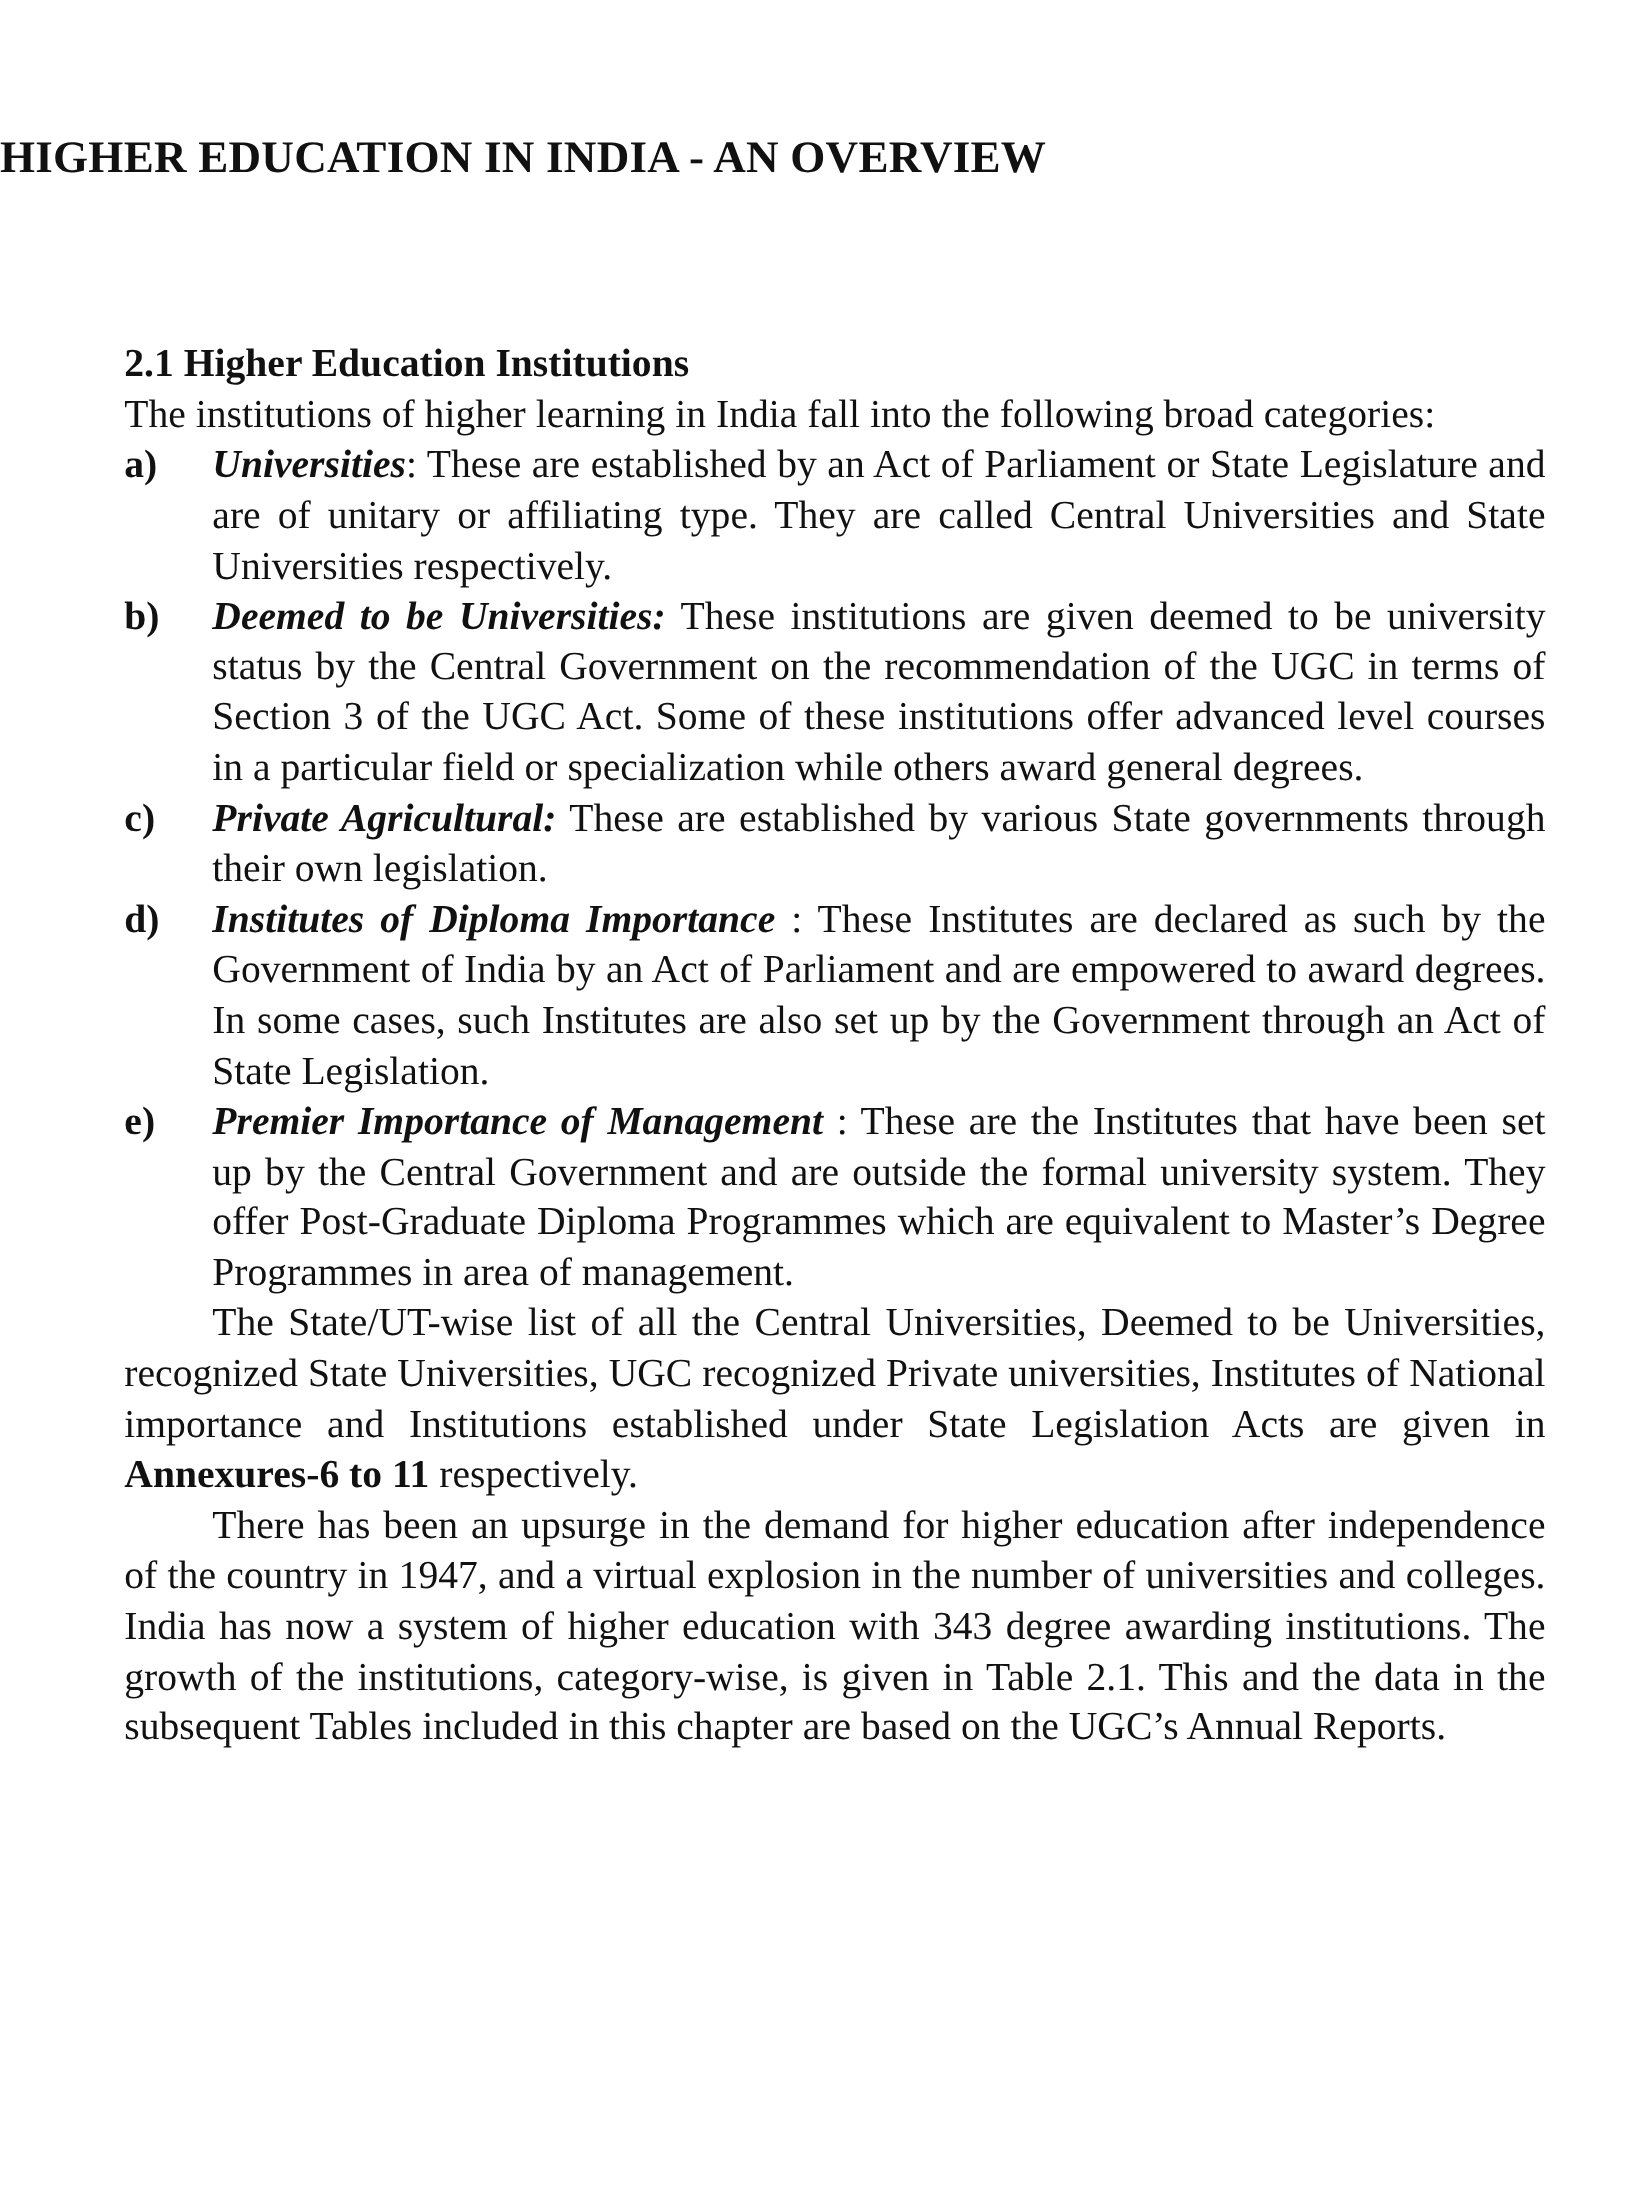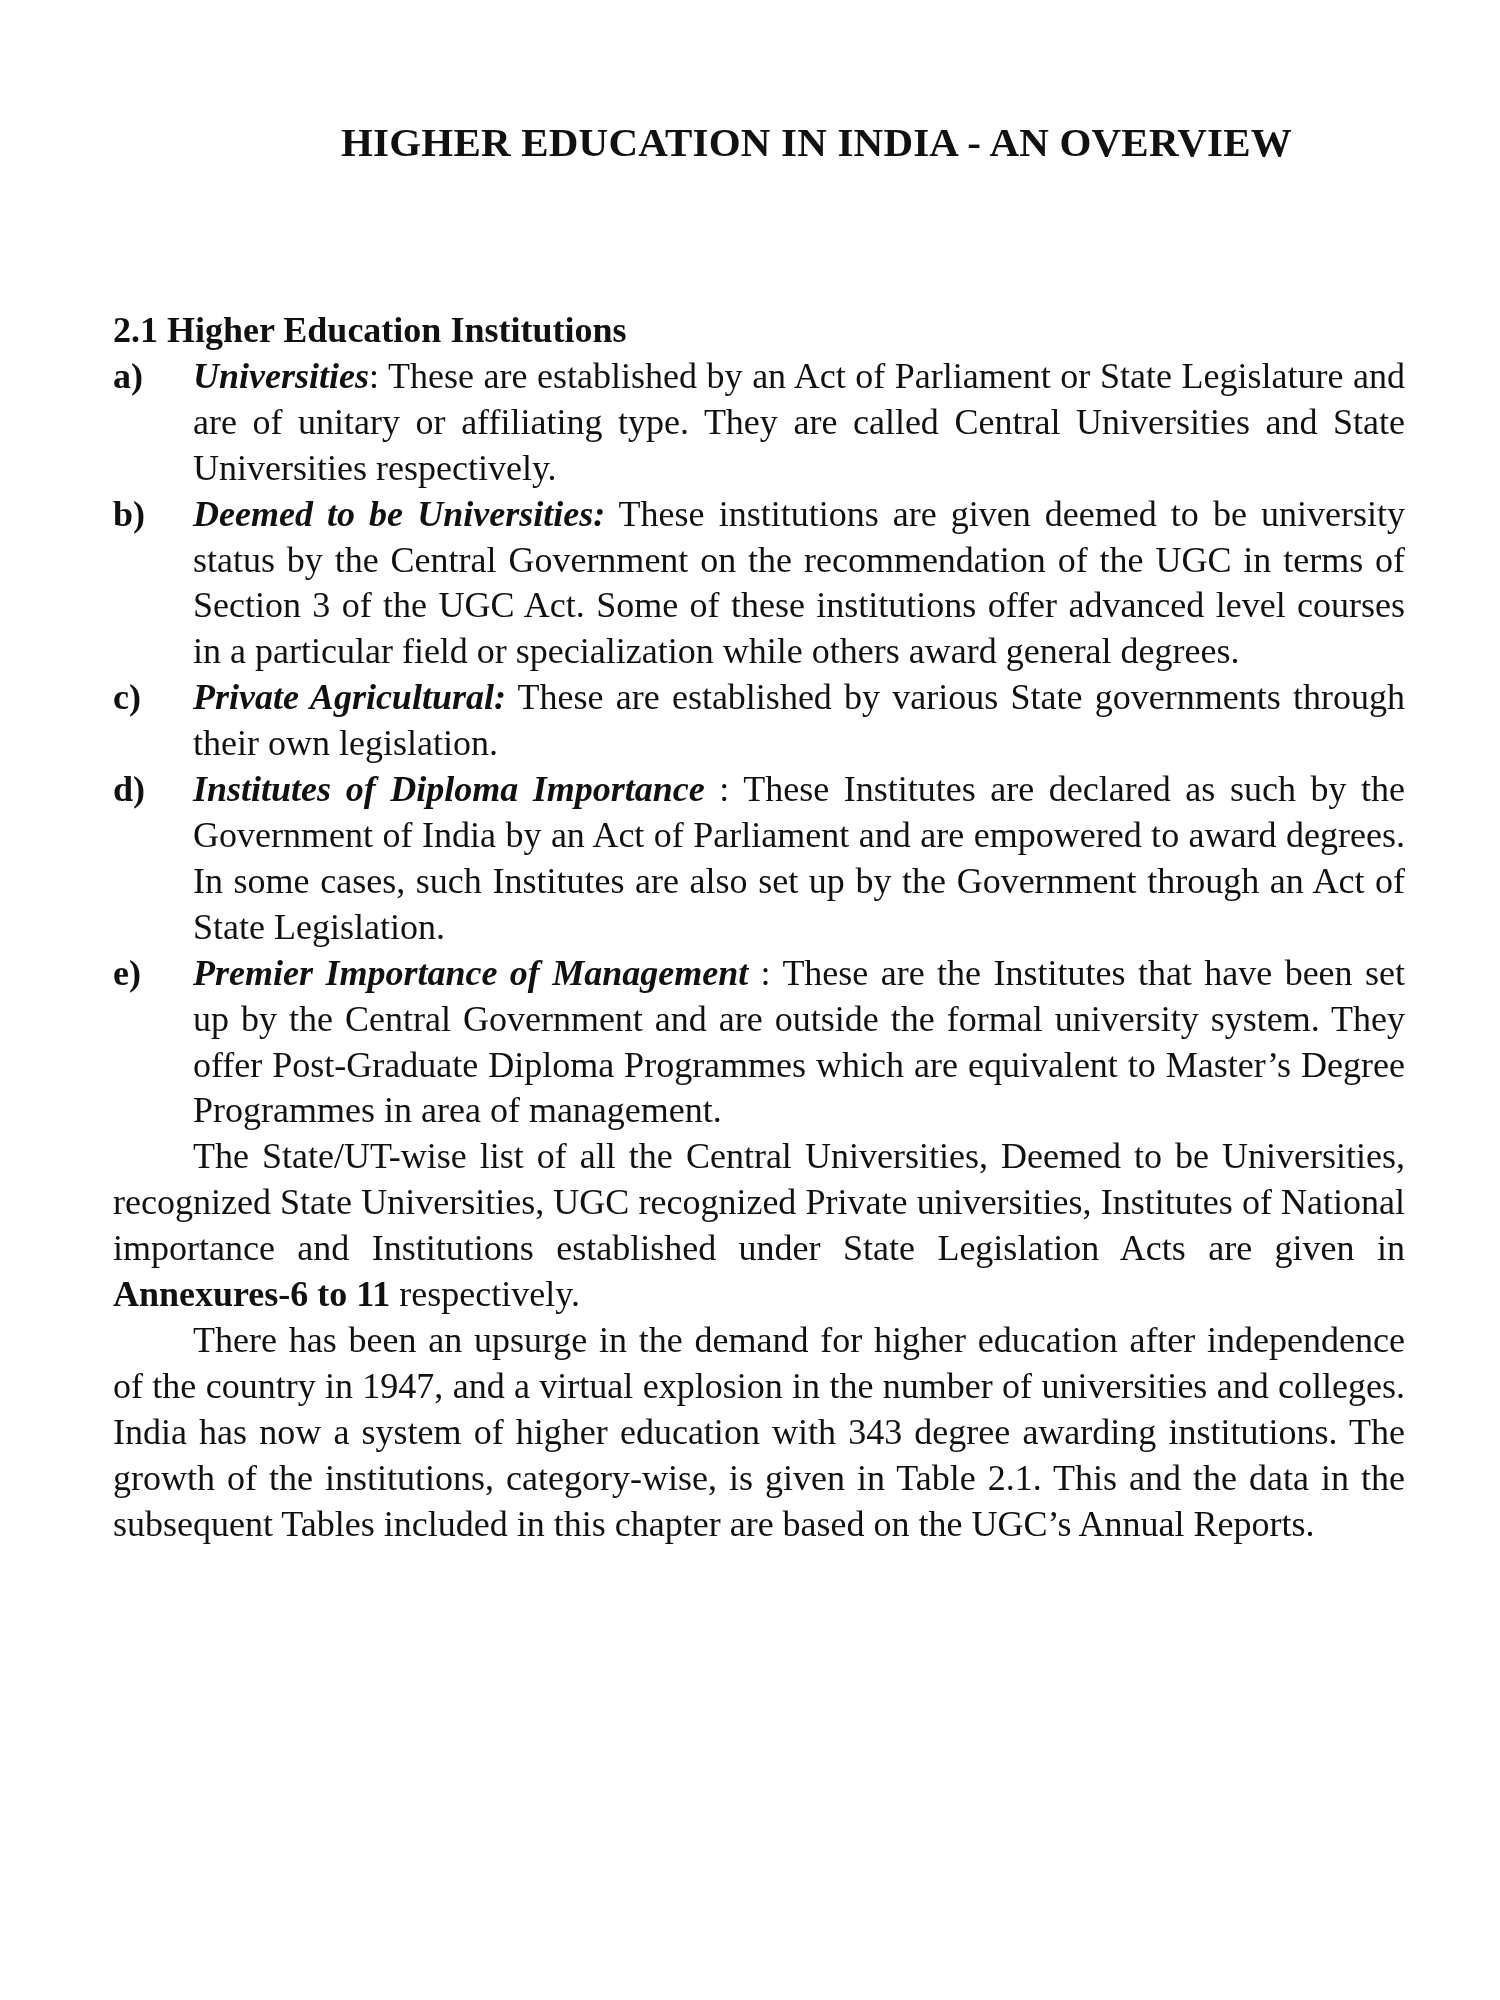--- a/index.html
+++ b/index.html
@@ -3,21 +3,21 @@
   <meta charset="utf-8">
   <style>
     html, body { margin: 0; padding: 0; background: #ffffff; }
     body {
       width: 1500px; height: 2000px; position: relative; overflow: hidden;
       font-family: "Liberation Serif", "DejaVu Serif", serif;
       color: #111111;
     }
     .page-title {
       position: absolute; top: 118px; left: 0; width: 1292px;
-      text-align: right; font-weight: bold; font-size: 41px; letter-spacing: 0.2px;
+      text-align: left; font-weight: bold; font-size: 41px; letter-spacing: 0.2px;
       margin: 0;
     }
     .content {
       position: absolute; top: 308px; left: 113px; width: 1292px;
       font-size: 36px; line-height: 45.9px;
     }
     .section-heading {
       font-weight: bold; font-size: 36px; margin: 0; line-height: 45.9px;
     }
     .intro, .para { margin: 0; text-align: justify; text-align-last: auto; }
@@ -29,20 +29,21 @@
     .strong { font-weight: bold; }
     .last-line { text-align-last: justify; }
   </style>
 </head>
 <body>
 
 <h1 class="page-title">HIGHER EDUCATION IN INDIA - AN OVERVIEW</h1>
 
 <div class="content">
   <h2 class="section-heading">2.1 Higher Education Institutions</h2>
+  <p class="intro">The institutions of higher learning in India fall into the following broad categories:</p>
 
   <ul class="list">
     <li class="list-item">
       <span class="list-marker">a)</span><span class="term">Universities</span><span>: </span><span>These are established by an Act of Parliament or State Legislature and are of unitary or affiliating type. They are called Central Universities and State Universities respectively.</span>
     </li>
     <li class="list-item">
       <span class="list-marker">b)</span><span class="term">Deemed to be Universities:</span><span> </span><span>These institutions are given deemed to be university status by the Central Government on the recommendation of the UGC in terms of Section 3 of the UGC Act. Some of these institutions offer advanced level courses in a particular field or specialization while others award general degrees.</span>
     </li>
     <li class="list-item">
       <span class="list-marker">c)</span><span class="term">Private Agricultural:</span><span> </span><span>These are established by various State governments through their own legislation.</span>

